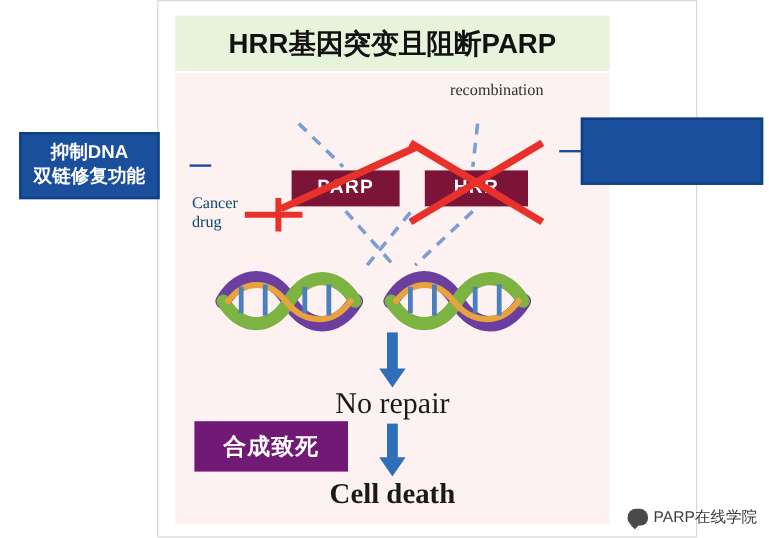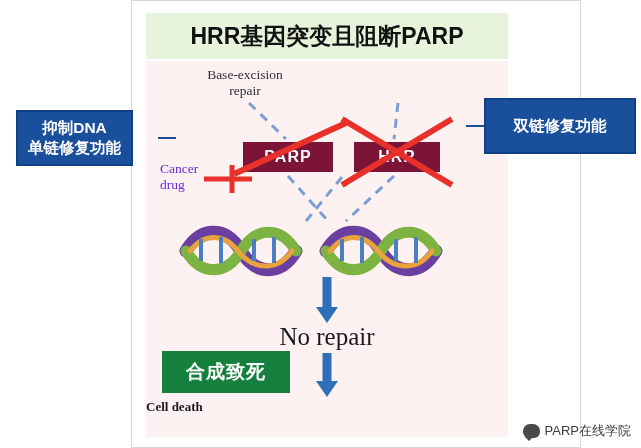--- a/index.html
+++ b/index.html
@@ -67,21 +67,21 @@
   }
   #label-base-excision { left: 24px; top: 6px; width: 150px; }
   #label-homologous { left: 188px; top: 6px; width: 160px; }
 
   .cancer-drug {
     position: absolute;
     left: 14px;
     top: 100px;
     width: 70px;
     font-size: 13.5px;
-    color: #6d28d9;
+    color: #0c4a6e;
     line-height: 16px;
     font-family: "Liberation Serif", serif;
   }
 
   .gene-box {
     position: absolute;
     height: 30px;
     background: #7c1438;
     display: flex;
     align-items: center;
@@ -104,35 +104,35 @@
     text-align: center;
     font-size: 25px;
     color: #1a1a1a;
     font-family: "Liberation Serif", serif;
   }
   .cell-death-text {
     position: absolute;
     left: 0px;
     top: 338px;
     width: 362px;
-    text-align: left;
-    font-size: 13px;
+    text-align: center;
+    font-size: 24px;
     font-weight: bold;
     color: #1a1a1a;
     font-family: "Liberation Serif", serif;
   }
 
   
   #synthetic-lethal-box {
     position: absolute;
     left: 16px;
     top: 290px;
     width: 128px;
     height: 42px;
-    background: #15803d;
+    background: #701a75;
     display: flex;
     align-items: center;
     justify-content: center;
   }
   #synthetic-lethal-box span {
     color: #ffffff;
     font-weight: bold;
     font-size: 19px;
     letter-spacing: 1px;
   }
@@ -220,25 +220,22 @@
 <body>
 
 <div id="diagram-panel">
 
   <div id="title-banner">
     <span class="title-text">HRR基因突变且阻断PARP</span>
   </div>
 
   <div id="diagram-inner">
 
-    <div class="path-label" id="label-base-excision">
-      <div>Base-excision</div>
-      <div>repair</div>
-    </div>
     <div class="path-label" id="label-homologous">
+      <div>recombination</div>
     </div>
 
     <div class="cancer-drug">
       <div>Cancer</div>
       <div>drug</div>
     </div>
 
     <div class="gene-box" id="box-parp">
       <span>PARP</span>
     </div>
@@ -309,24 +306,23 @@
 
     <div id="synthetic-lethal-box">
       <span>合成致死</span>
     </div>
   </div>
 </div>
 
 <div class="connector" id="connector-left"></div>
 <div class="callout" id="callout-left">
   <div class="line">抑制DNA</div>
-  <div class="line">单链修复功能</div>
+  <div class="line">双链修复功能</div>
 </div>
 
 <div class="connector" id="connector-right"></div>
 <div class="callout" id="callout-right">
-  <div class="line">双链修复功能</div>
 </div>
 
 <div id="footer-watermark">
   <span class="wechat-icon"></span>
   <span class="wm-text">PARP在线学院</span>
 </div>
 
 </body></html>

